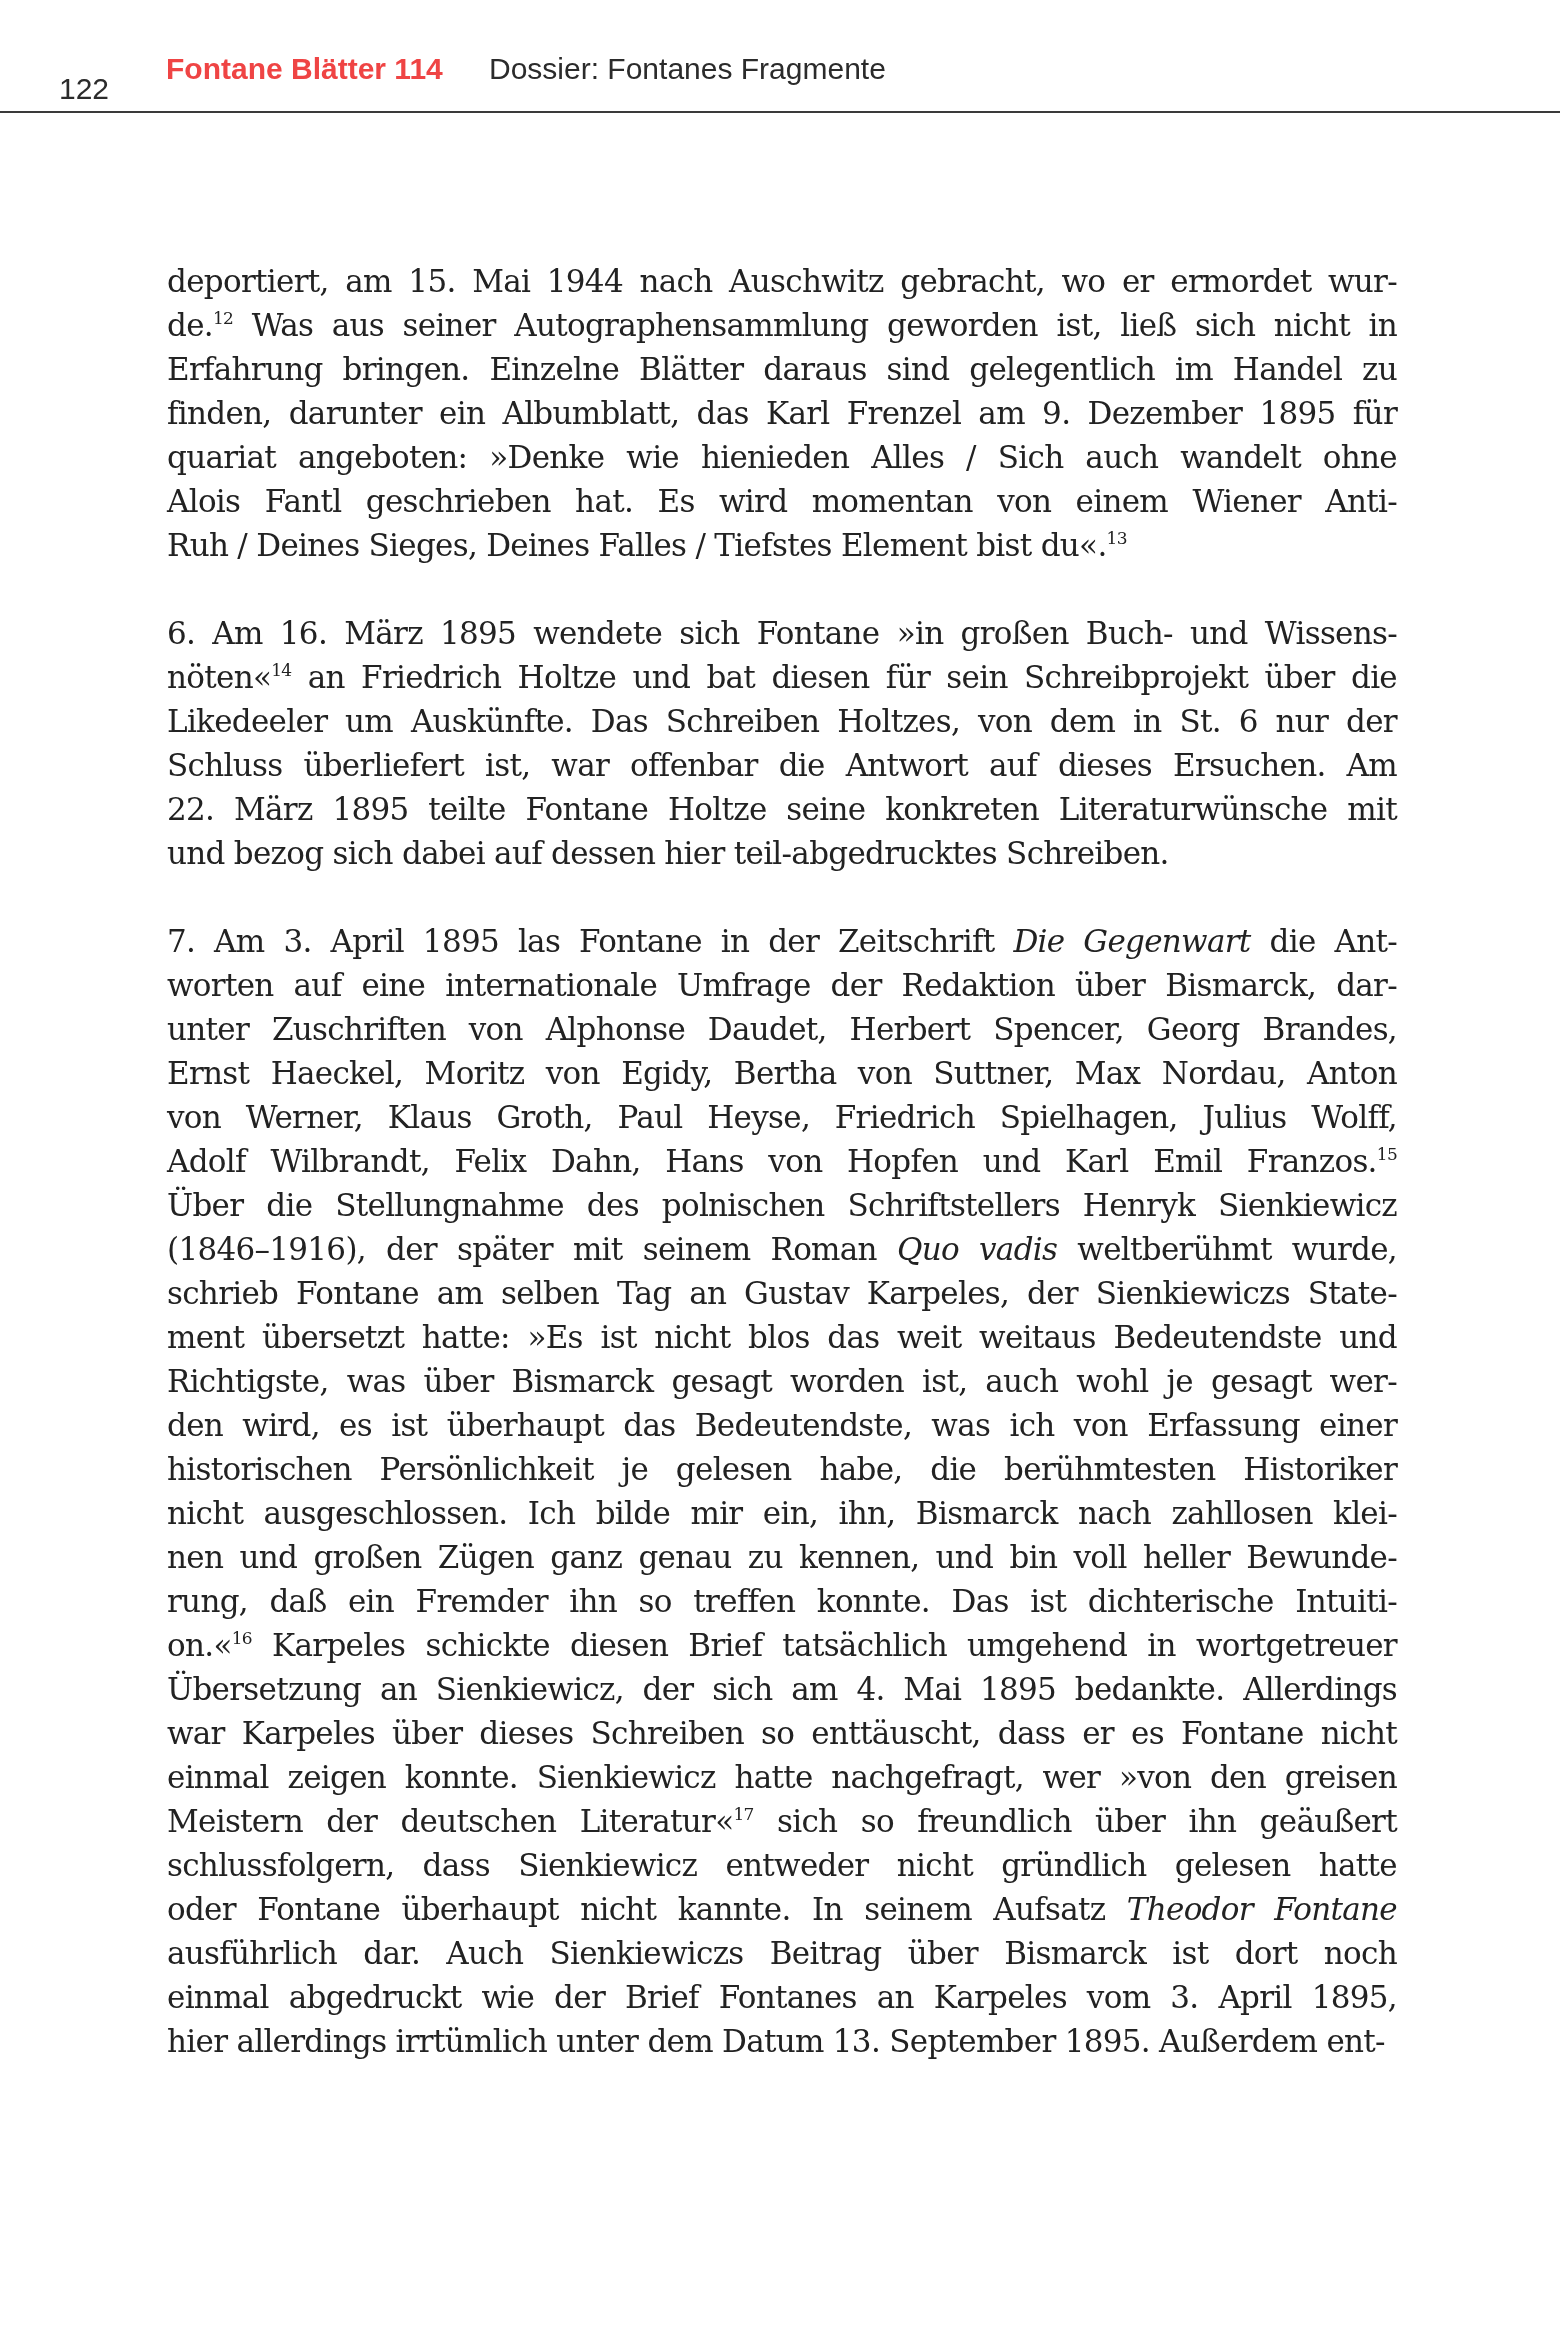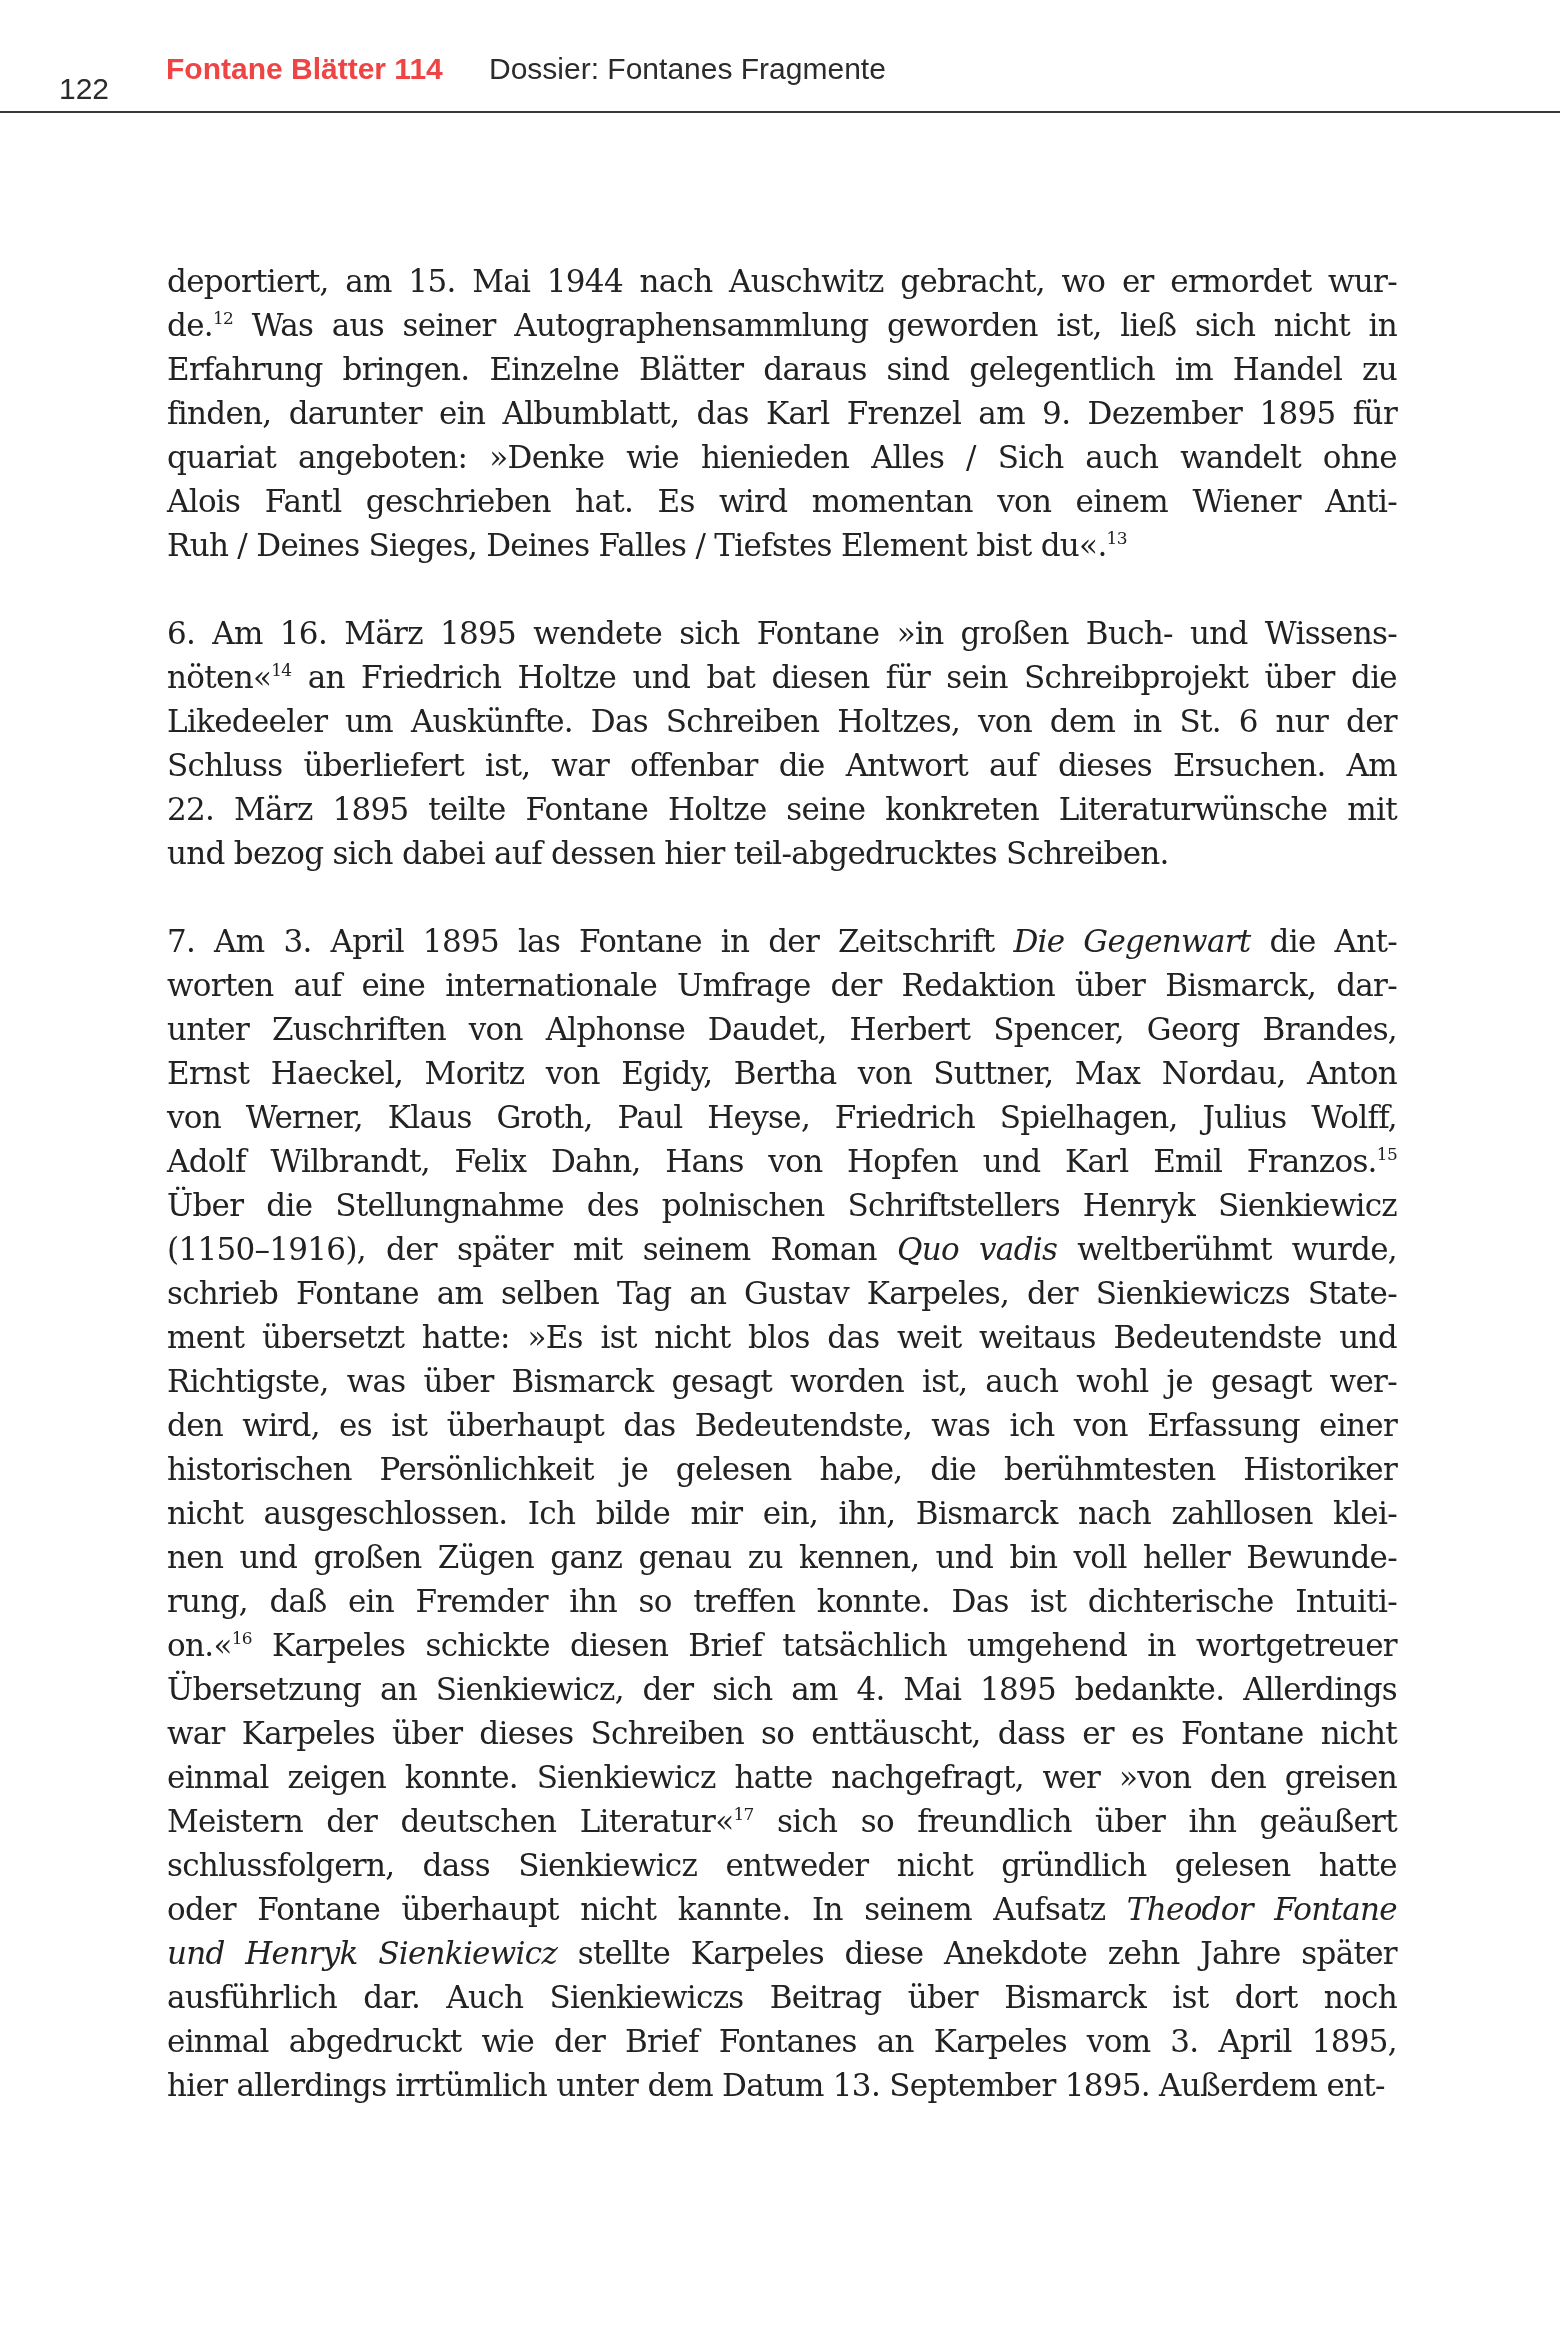--- a/index.html
+++ b/index.html
@@ -46,35 +46,34 @@
       <span class="line last"><span>und bezog sich dabei auf dessen hier teil-abgedrucktes Schreiben.</span></span>
     </div>
   <div class="para">
       <span class="line"><span>7. Am 3. April 1895 las Fontane in der Zeitschrift </span><i>Die Gegenwart</i><span> die Ant-</span></span>
       <span class="line"><span>worten auf eine internationale Umfrage der Redaktion über Bismarck, dar-</span></span>
       <span class="line"><span>unter Zuschriften von Alphonse Daudet, Herbert Spencer, Georg Brandes,</span></span>
       <span class="line"><span>Ernst Haeckel, Moritz von Egidy, Bertha von Suttner, Max Nordau, Anton</span></span>
       <span class="line"><span>von Werner, Klaus Groth, Paul Heyse, Friedrich Spielhagen, Julius Wolff,</span></span>
       <span class="line"><span>Adolf Wilbrandt, Felix Dahn, Hans von Hopfen und Karl Emil Franzos.</span><sup>15</sup></span>
       <span class="line"><span>Über die Stellungnahme des polnischen Schriftstellers Henryk Sienkiewicz</span></span>
-      <span class="line"><span>(1150–1916), der später mit seinem Roman </span><i>Quo vadis</i><span> weltberühmt wurde,</span></span>
+      <span class="line"><span>(1846–1916), der später mit seinem Roman </span><i>Quo vadis</i><span> weltberühmt wurde,</span></span>
       <span class="line"><span>schrieb Fontane am selben Tag an Gustav Karpeles, der Sienkiewiczs State-</span></span>
       <span class="line"><span>ment übersetzt hatte: »Es ist nicht blos das weit weitaus Bedeutendste und</span></span>
       <span class="line"><span>Richtigste, was über Bismarck gesagt worden ist, auch wohl je gesagt wer-</span></span>
       <span class="line"><span>den wird, es ist überhaupt das Bedeutendste, was ich von Erfassung einer</span></span>
       <span class="line"><span>historischen Persönlichkeit je gelesen habe, die berühmtesten Historiker</span></span>
       <span class="line"><span>nicht ausgeschlossen. Ich bilde mir ein, ihn, Bismarck nach zahllosen klei-</span></span>
       <span class="line"><span>nen und großen Zügen ganz genau zu kennen, und bin voll heller Bewunde-</span></span>
       <span class="line"><span>rung, daß ein Fremder ihn so treffen konnte. Das ist dichterische Intuiti-</span></span>
       <span class="line"><span>on.«</span><sup>16</sup><span> Karpeles schickte diesen Brief tatsächlich umgehend in wortgetreuer</span></span>
       <span class="line"><span>Übersetzung an Sienkiewicz, der sich am 4. Mai 1895 bedankte. Allerdings</span></span>
       <span class="line"><span>war Karpeles über dieses Schreiben so enttäuscht, dass er es Fontane nicht</span></span>
       <span class="line"><span>einmal zeigen konnte. Sienkiewicz hatte nachgefragt, wer »von den greisen</span></span>
       <span class="line"><span>Meistern der deutschen Literatur«</span><sup>17</sup><span> sich so freundlich über ihn geäußert</span></span>
       <span class="line"><span>schlussfolgern, dass Sienkiewicz entweder nicht gründlich gelesen hatte</span></span>
       <span class="line"><span>oder Fontane überhaupt nicht kannte. In seinem Aufsatz </span><i>Theodor Fontane</i></span>
-      <span class="line"><i>und Henryk Sienkiewicz</i><span> stellte Karpeles diese Anekdote zehn Jahre später</span></span>
       <span class="line"><span>ausführlich dar. Auch Sienkiewiczs Beitrag über Bismarck ist dort noch</span></span>
       <span class="line"><span>einmal abgedruckt wie der Brief Fontanes an Karpeles vom 3. April 1895,</span></span>
       <span class="line last"><span>hier allerdings irrtümlich unter dem Datum 13. September 1895. Außerdem ent-</span></span>
     </div>
 </div>
 
 
 </body></html>

